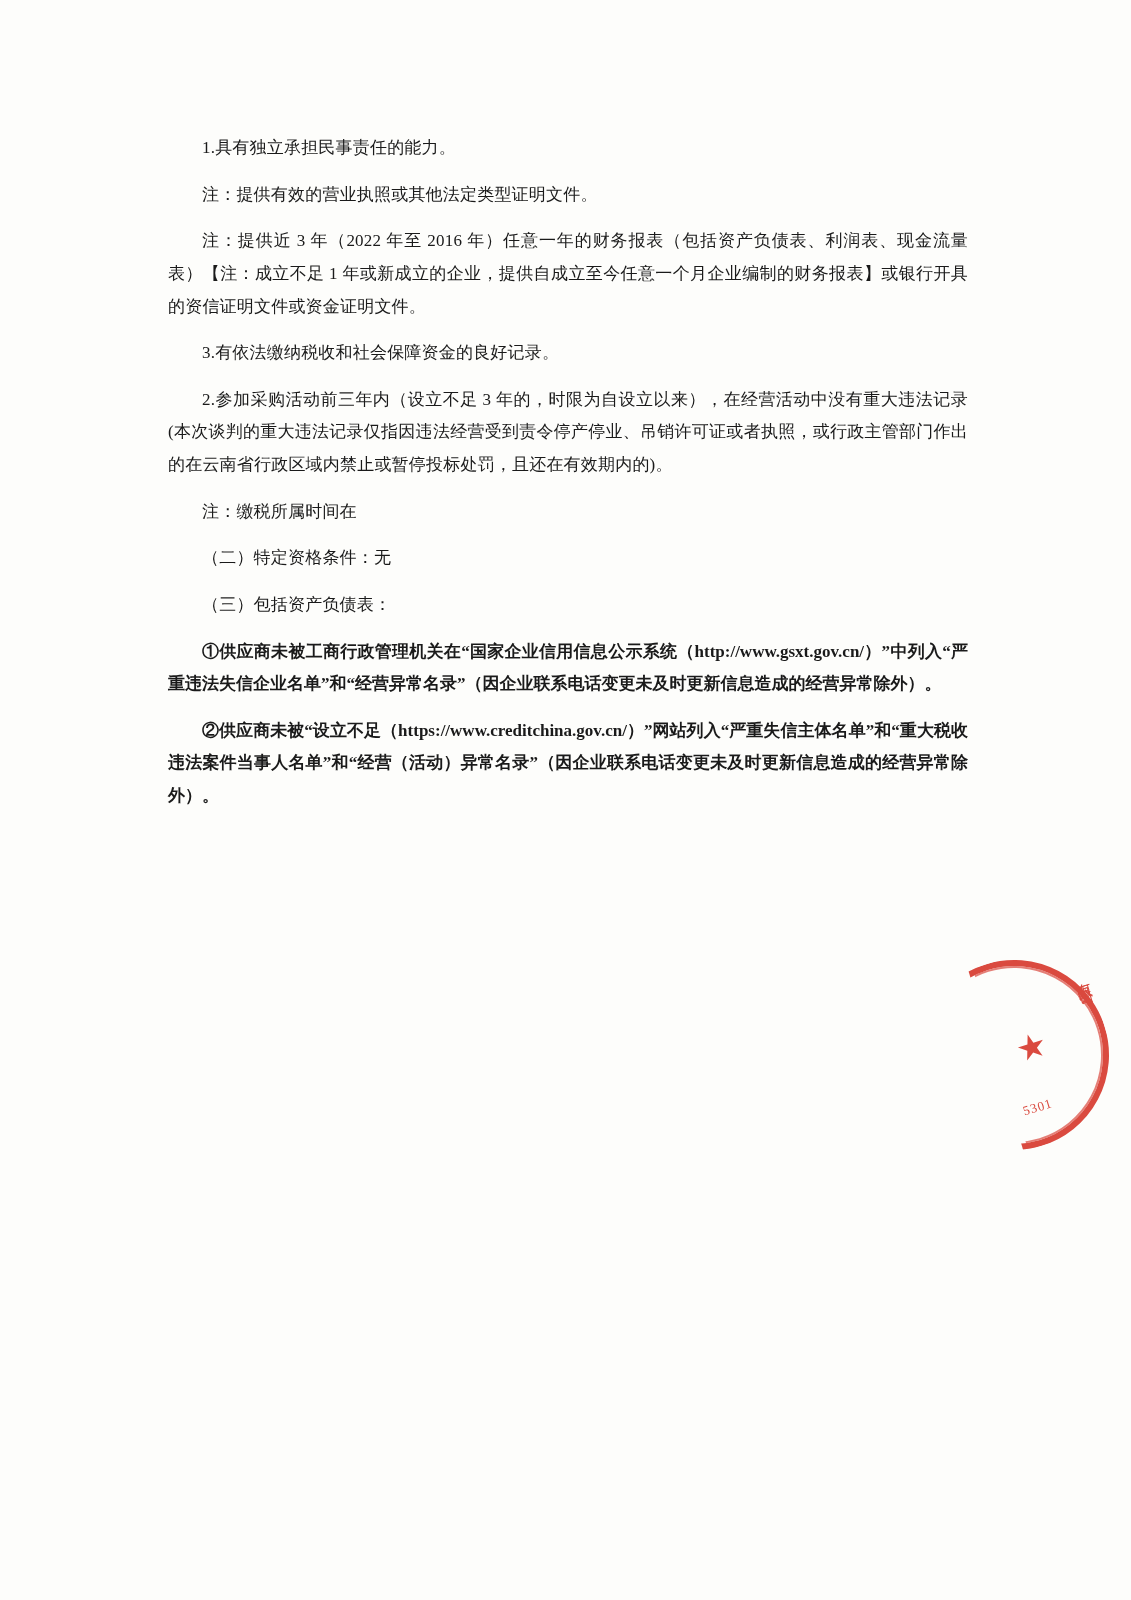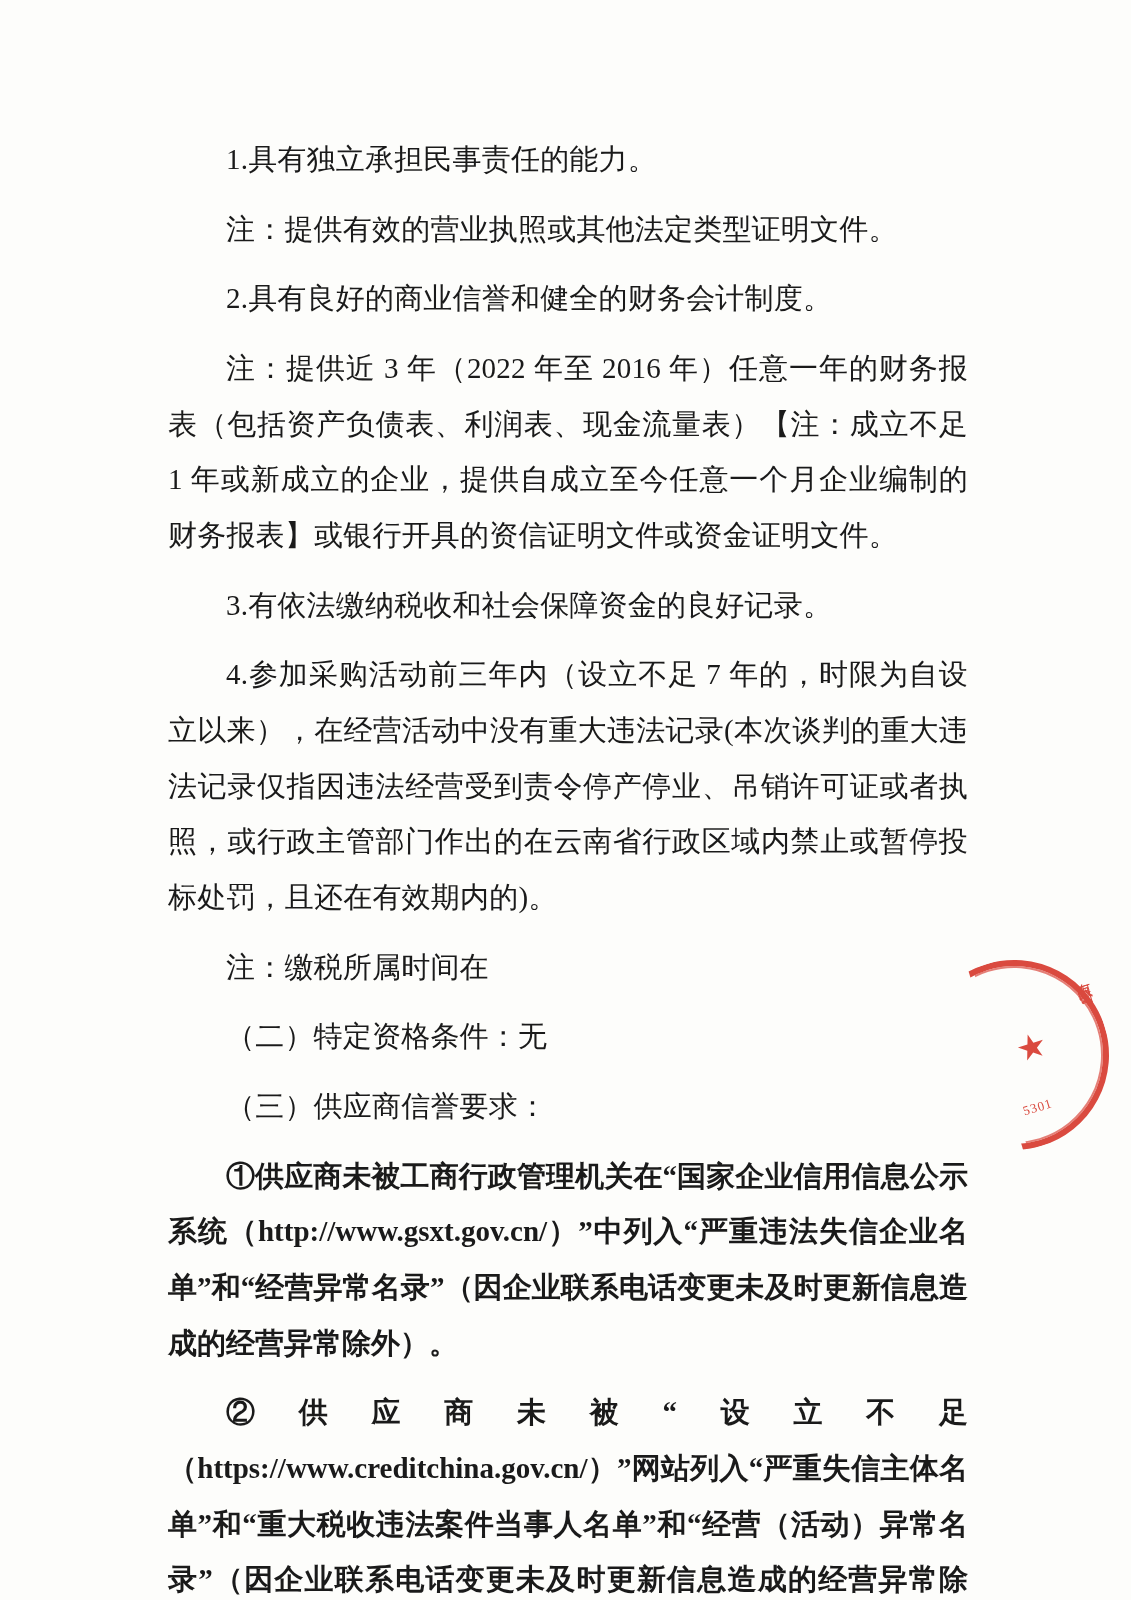--- a/index.html
+++ b/index.html
@@ -17,21 +17,21 @@
     color: #1a1a1a;
   }
   .content {
     position: absolute;
     left: 168px;
     top: 132px;
     width: 800px;
   }
   p {
     margin: 0 0 14px 0;
-    font-size: 29px;
+    font-size: 17px;
     line-height: 1.92;
     text-align: justify;
     text-justify: inter-ideograph;
     letter-spacing: 0.2px;
   }
   p.indent {
     text-indent: 2em;
   }
   .bold {
     font-weight: bold;
@@ -104,27 +104,26 @@
   }
 </style>
 </head>
 <body>
 
 <div class="page">
 
   <div class="content">
     <p class="indent">1.具有独立承担民事责任的能力。</p>
     <p class="indent">注：提供有效的营业执照或其他法定类型证明文件。</p>
-    <p class="indent">2.具有良好的商业信誉和健全的财务会计制度。</p>
     <p class="indent">注：提供近 3 年（2022 年至 2016 年）任意一年的财务报表（包括资产负债表、利润表、现金流量表）【注：成立不足 1 年或新成立的企业，提供自成立至今任意一个月企业编制的财务报表】或银行开具的资信证明文件或资金证明文件。</p>
     <p class="indent">3.有依法缴纳税收和社会保障资金的良好记录。</p>
-    <p class="indent">4.参加采购活动前三年内（设立不足 7 年的，时限为自设立以来），在经营活动中没有重大违法记录(本次谈判的重大违法记录仅指因违法经营受到责令停产停业、吊销许可证或者执照，或行政主管部门作出的在云南省行政区域内禁止或暂停投标处罚，且还在有效期内的)。</p>
+    <p class="indent">2.参加采购活动前三年内（设立不足 3 年的，时限为自设立以来），在经营活动中没有重大违法记录(本次谈判的重大违法记录仅指因违法经营受到责令停产停业、吊销许可证或者执照，或行政主管部门作出的在云南省行政区域内禁止或暂停投标处罚，且还在有效期内的)。</p>
     <p class="indent">注：缴税所属时间在</p>
     <p class="indent">（二）特定资格条件：无</p>
-    <p class="indent">（三）供应商信誉要求：</p>
+    <p class="indent">（三）包括资产负债表：</p>
     <p class="indent bold">①供应商未被工商行政管理机关在“国家企业信用信息公示系统（http://www.gsxt.gov.cn/）”中列入“严重违法失信企业名单”和“经营异常名录”（因企业联系电话变更未及时更新信息造成的经营异常除外）。</p>
     <p class="indent bold">②供应商未被“设立不足（https://www.creditchina.gov.cn/）”网站列入“严重失信主体名单”和“重大税收违法案件当事人名单”和“经营（活动）异常名录”（因企业联系电话变更未及时更新信息造成的经营异常除外）。</p>
   </div>
 
   <div class="seal">
     <div class="ring"></div>
     <div class="ring2"></div>
     <div class="star">★</div>
     <div class="text-arc">有限公司</div>
     <div class="code">5301</div>

